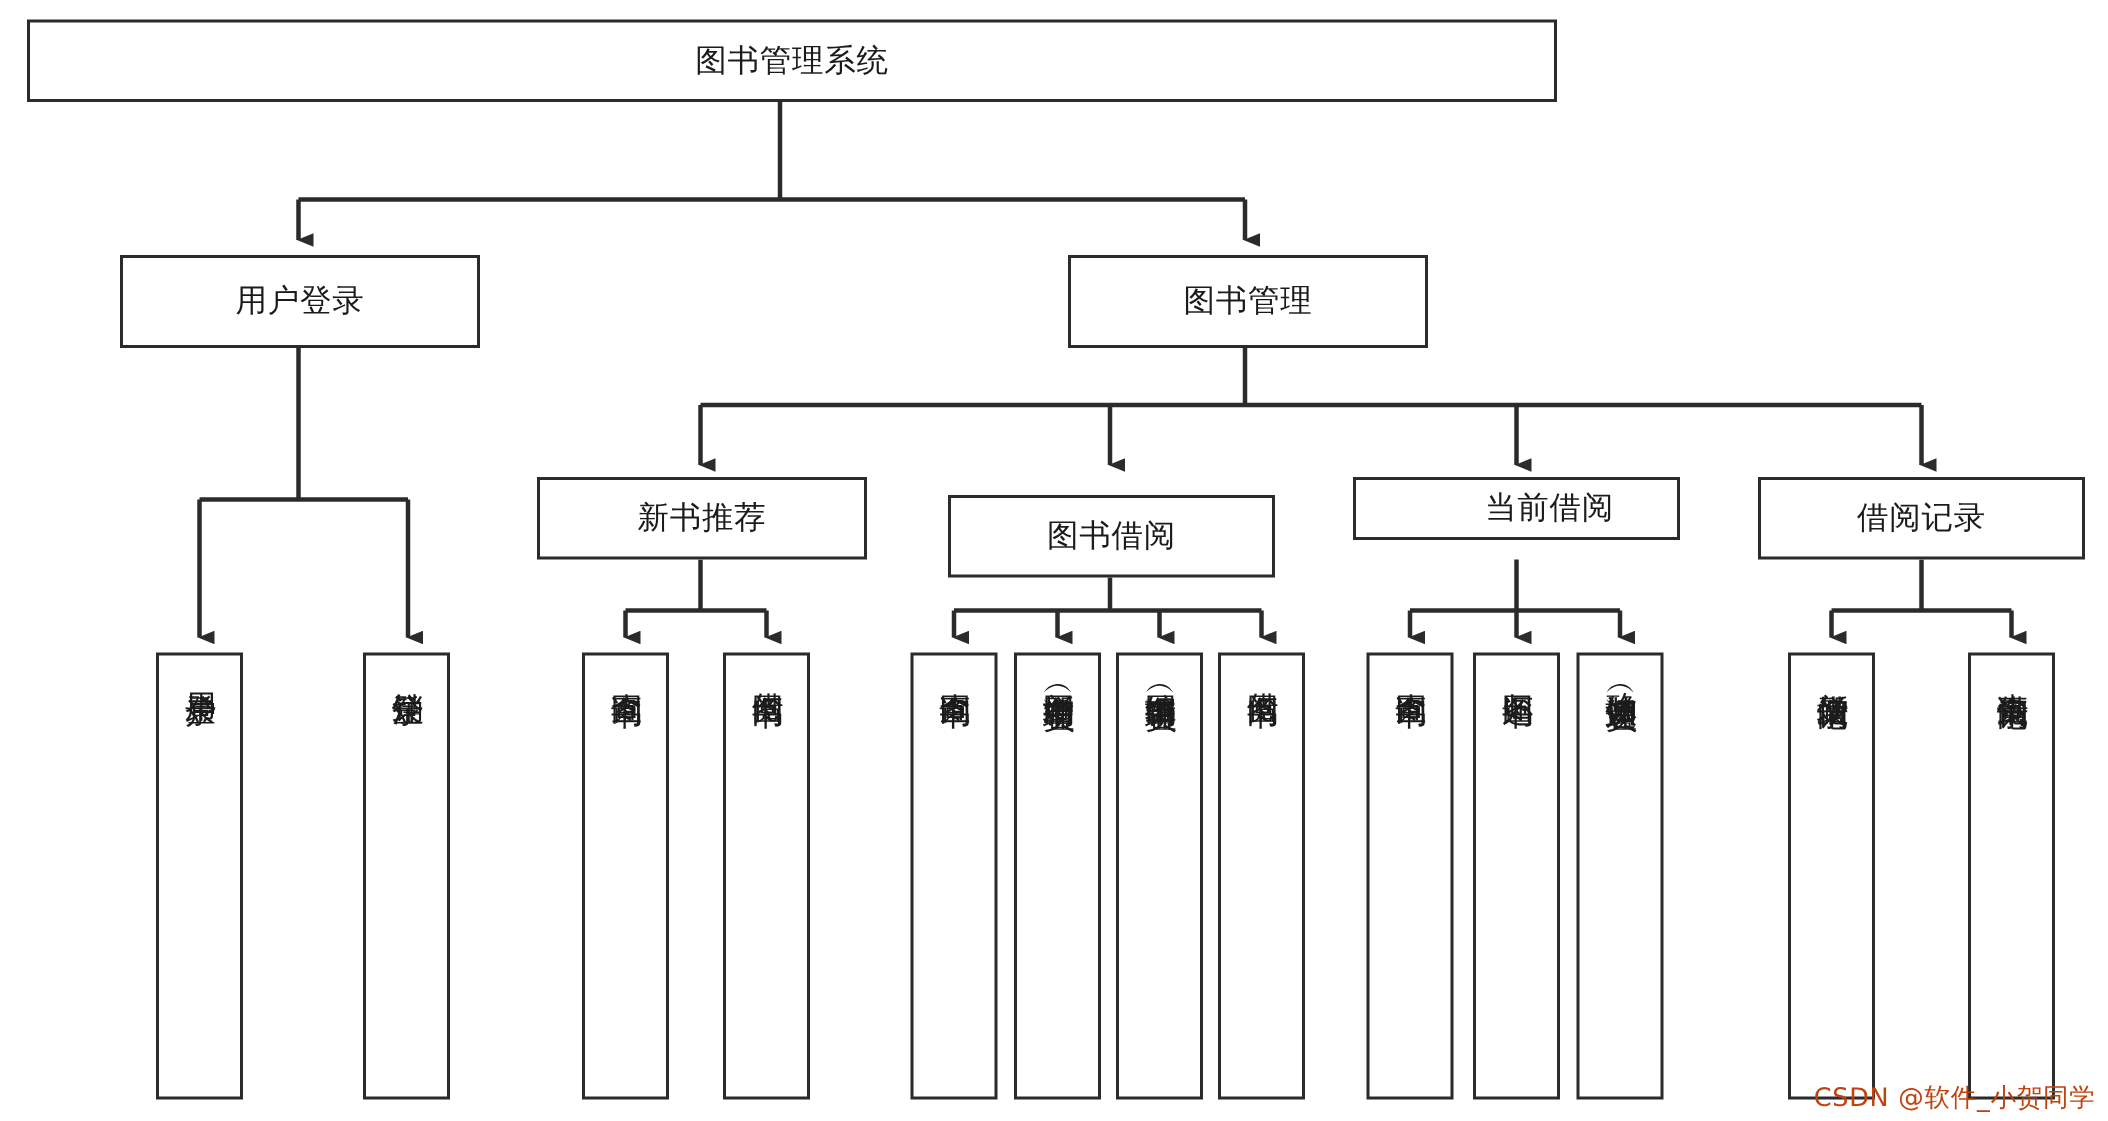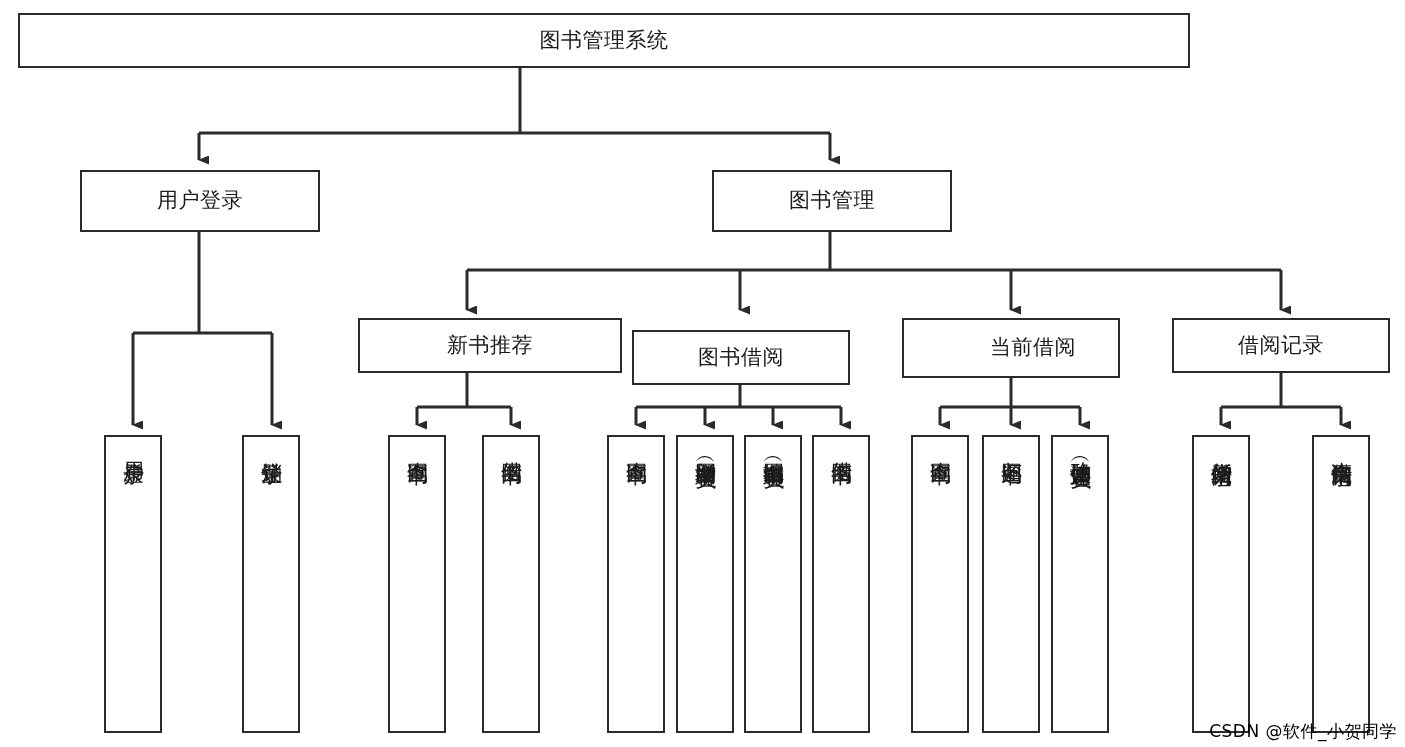--- a/index.html
+++ b/index.html
@@ -56,21 +56,21 @@
     color: #1b1b1b;
   }
   .node .hlabel {
     white-space: nowrap;
   }
   #watermark {
     position: absolute;
     right: 8px;
     bottom: 4px;
     font-size: 17px;
-    color: #000000;
+    color: #c2410c;
     letter-spacing: 0.5px;
     white-space: nowrap;
     user-select: none;
   }
 </style>
 </head>
 <body>
 
 <div id="diagram-root">
 
@@ -117,38 +117,38 @@
       <line x1="1011" y1="407" x2="1011" y2="425" marker-end="url(#arrowhead)"></line>
       <line x1="1080" y1="407" x2="1080" y2="425" marker-end="url(#arrowhead)"></line>
 
       <line x1="1281" y1="373" x2="1281" y2="407"></line>
       <line x1="1221" y1="407" x2="1341" y2="407"></line>
       <line x1="1221" y1="407" x2="1221" y2="425" marker-end="url(#arrowhead)"></line>
       <line x1="1341" y1="407" x2="1341" y2="425" marker-end="url(#arrowhead)"></line>
     </g>
   </svg>
 
-  <div class="node horiz" style="left:18px; top:13px; width:1172px; height:55px;">
+  <div class="node horiz" style="left:18px; top:13px; width:1020px; height:55px;">
     <span class="hlabel">图书管理系统</span>
   </div>
 
   <div class="node horiz" style="left:80px; top:170px; width:240px; height:62px;">
     <span class="hlabel">用户登录</span>
   </div>
   <div class="node horiz" style="left:712px; top:170px; width:240px; height:62px;">
     <span class="hlabel">图书管理</span>
   </div>
 
-  <div class="node horiz" style="left:358px; top:318px; width:264px; height:55px;">
+  <div class="node horiz" style="left:358px; top:318px; width:220px; height:55px;">
     <span class="hlabel">新书推荐</span>
   </div>
   <div class="node horiz" style="left:632px; top:318px; width:218px; height:55px;margin-top:12px;">
     <span class="hlabel">图书借阅</span>
   </div>
-  <div class="node horiz" style="left:902px; top:318px; width:218px; height:60px;padding-left:44px;">
+  <div class="node horiz" style="left:902px; top:318px; width:218px; height:42px;padding-left:44px;">
     <span class="hlabel">当前借阅</span>
   </div>
   <div class="node horiz" style="left:1172px; top:318px; width:218px; height:55px;">
     <span class="hlabel">借阅记录</span>
   </div>
 
   <div class="node vert" style="left:104px; top:435px; width:58px; height:298px;">
     <span class="vlabel">用户登录</span>
   </div>
   <div class="node vert" style="left:242px; top:435px; width:58px; height:298px;">

